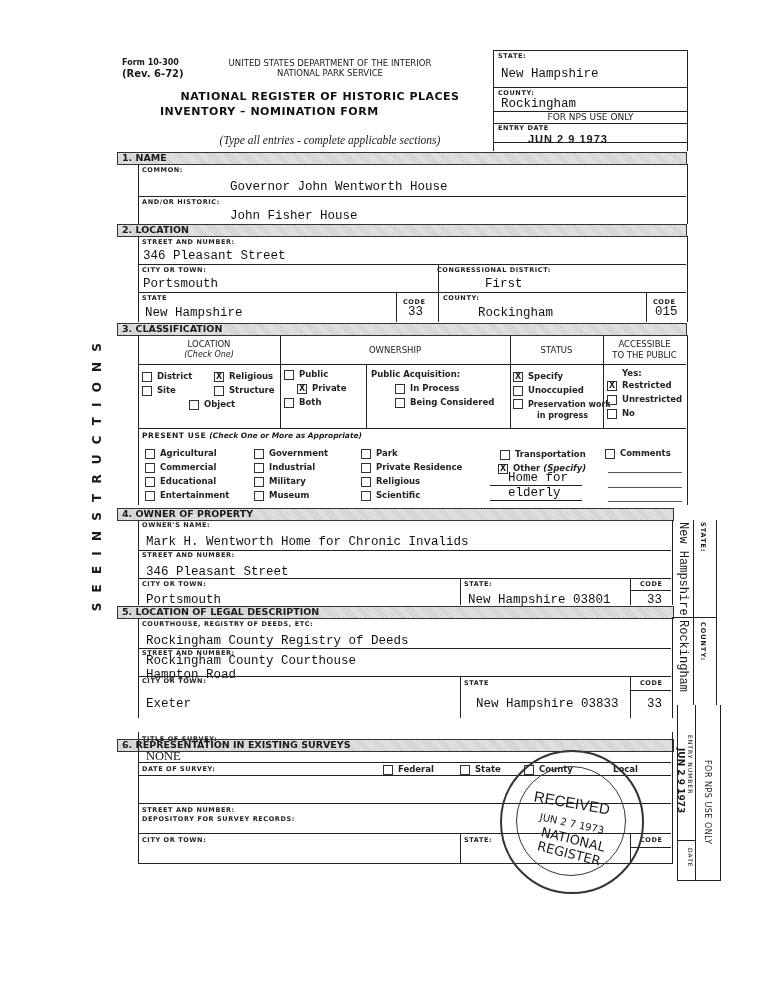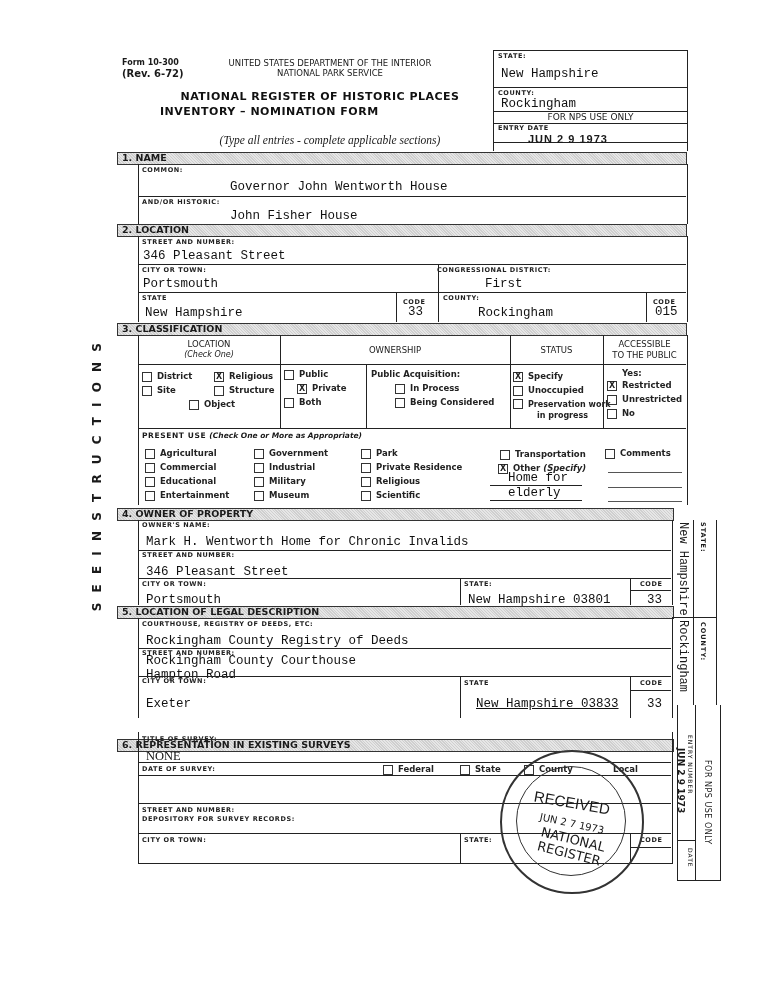--- a/index.html
+++ b/index.html
@@ -173,21 +173,21 @@
 <div class="typed abs" style="left:146px;top:634px;">Rockingham County Registry of Deeds</div>
 <div class="hline" style="left:138px;top:648px;width:533px;"></div>
 <div class="lbl abs" style="left:142px;top:649px;">STREET AND NUMBER:</div>
 <div class="typed abs" style="left:146px;top:654px;">Rockingham County Courthouse</div>
 <div class="typed abs" style="left:146px;top:668px;">Hampton Road</div>
 <div class="hline" style="left:138px;top:676px;width:533px;"></div>
 <div class="lbl abs" style="left:142px;top:677px;">CITY OR TOWN:</div>
 <div class="typed abs" style="left:146px;top:697px;">Exeter</div>
 <div class="vline" style="left:460px;top:676px;height:42px;"></div>
 <div class="lbl abs" style="left:464px;top:679px;">STATE</div>
-<div class="typed abs" style="left:476px;top:697px;text-decoration:underline;">New Hampshire 03833</div>
+<div class="typed abs" style="left:476px;top:697px;">New Hampshire 03833</div>
 <div class="vline" style="left:630px;top:676px;height:42px;"></div>
 <div class="lbl abs" style="left:640px;top:679px;">CODE</div>
 <div class="hline" style="left:630px;top:690px;width:41px;"></div>
 <div class="typed abs" style="left:647px;top:697px;">33</div>
 
 <div class="bar" style="left:117px;top:720px;width:555px;margin-top:19px;">
     <span>6. REPRESENTATION IN EXISTING SURVEYS</span>
   </div>
 <div class="abs" style="left:138px;top:732px;width:533px;height:131px;border-left:1px solid #222;border-right:1px solid #222;border-bottom:1px solid #222;"></div>
 <div class="lbl abs" style="left:142px;top:735px;">TITLE OF SURVEY:</div>

